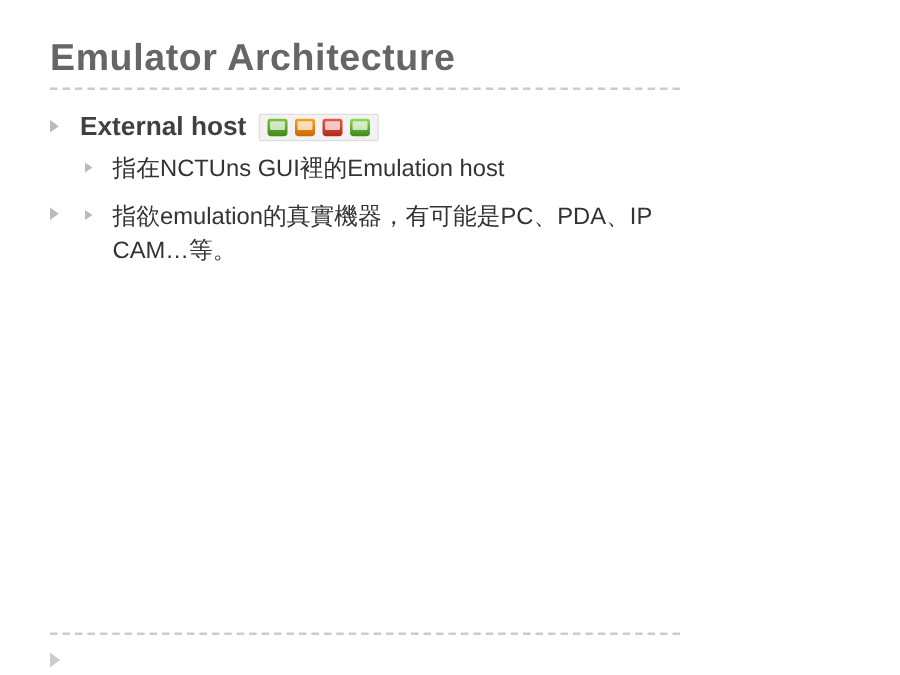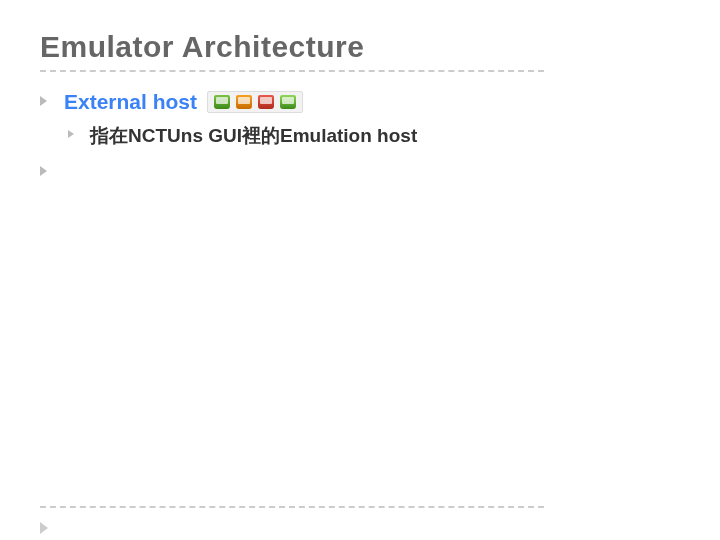--- a/index.html
+++ b/index.html
@@ -66,30 +66,29 @@
     top: 6px;
     width: 0;
     height: 0;
     border-top: 5px solid transparent;
     border-bottom: 5px solid transparent;
     border-left: 7px solid #bbb;
   }
   .l1-head {
     font-size: 21px;
     font-weight: 700;
-    color: #3b82f6;
+    color: #404040;
     display: flex;
     align-items: center;
     gap: 10px;
   }
   ul.level2 {
     list-style: none;
     padding: 0;
     margin: 8px 0 0 4px;
-    font-weight: bold;
   }
   ul.level2 > li {
     position: relative;
     padding-left: 22px;
     font-size: 19px;
     color: #333;
     line-height: 1.45;
     margin-bottom: 4px;
   }
   ul.level2 > li::before {
@@ -152,19 +151,22 @@
           <span class="node red"></span>
           <span class="node green2"></span>
         </span>
       </div>
       <ul class="level2">
         <li>指在NCTUns GUI裡的Emulation host</li>
       </ul>
     </li>
 
     <li>
+      <ul class="level2">
+        <li>指欲emulation的真實機器，有可能是PC、PDA、IP CAM…等。</li>
+      </ul>
     </li>
 
   </ul>
 
   <hr class="hr-bottom">
   <div class="footer-arrow"></div>
 </div>
 
 </body></html>

